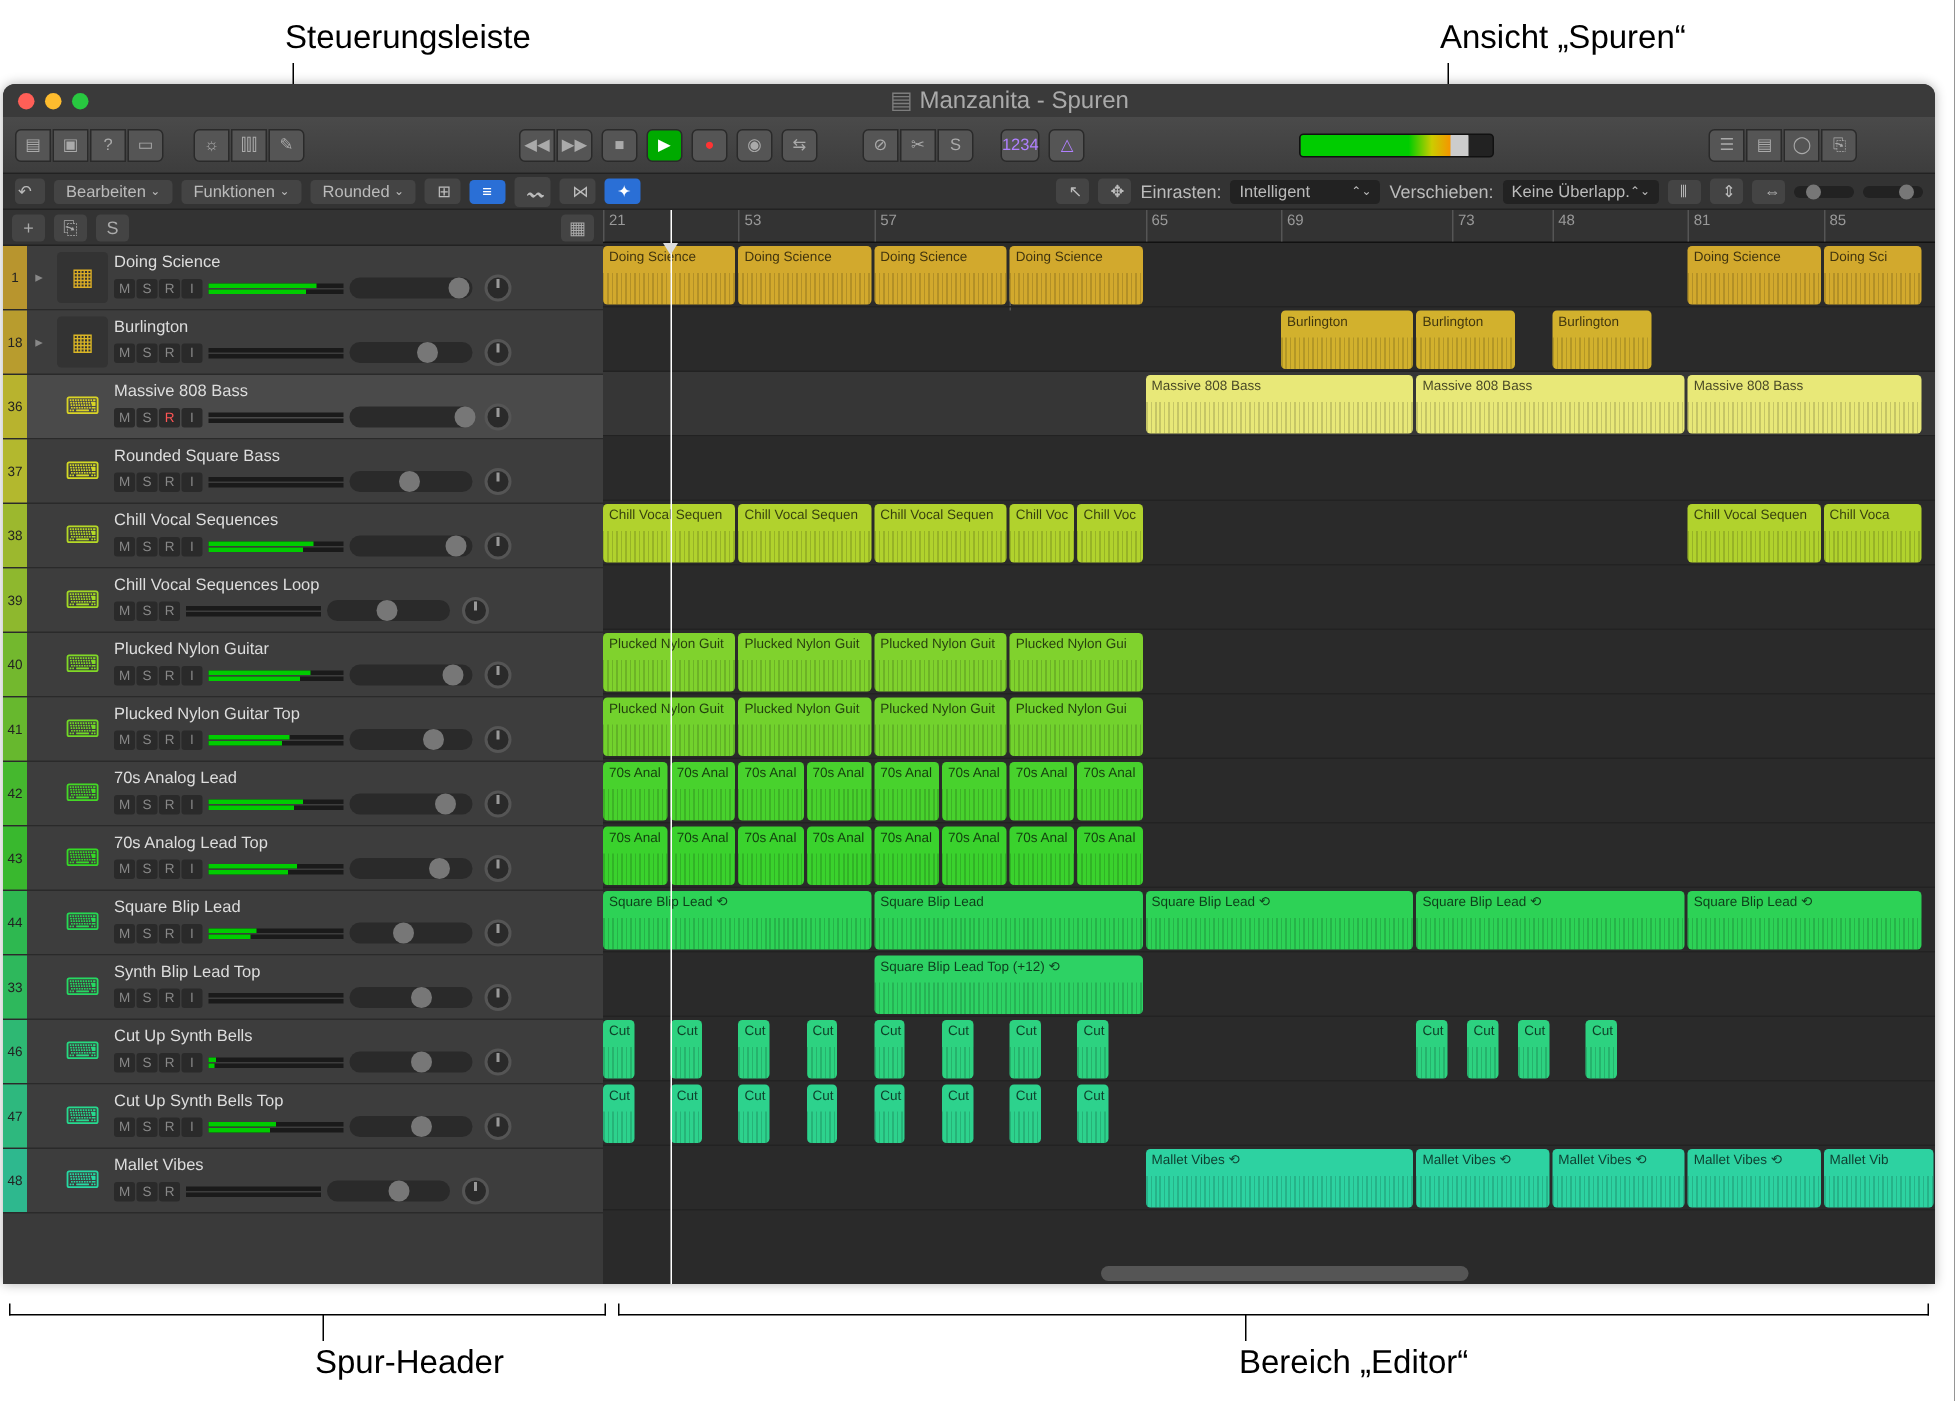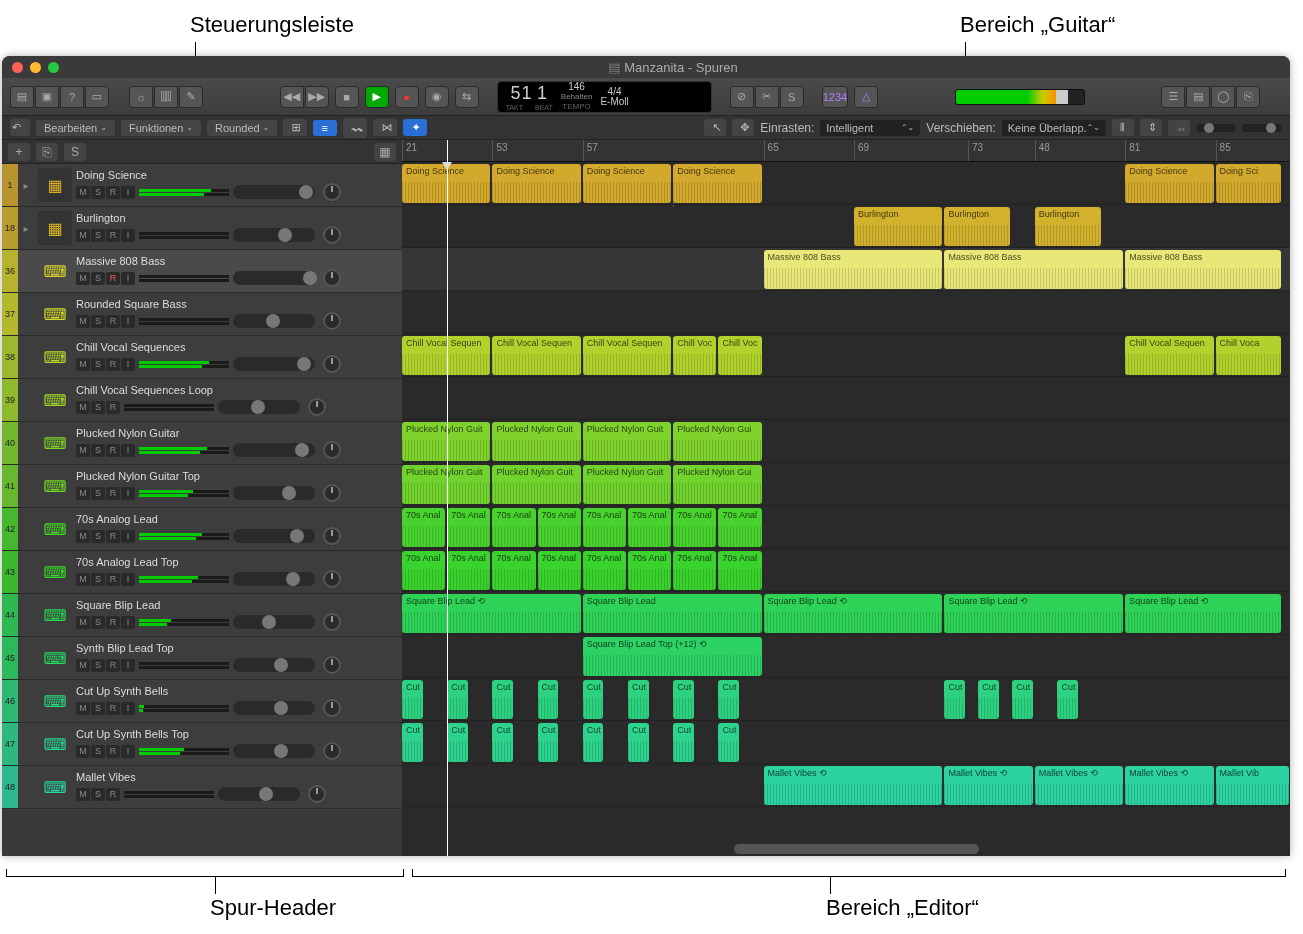--- a/index.html
+++ b/index.html
@@ -3,21 +3,21 @@
 <meta charset="utf-8">
 <style>
   * { margin:0; padding:0; box-sizing:border-box; font-family:-apple-system,Helvetica,Arial,sans-serif; }
   body { background:#fff; width:1303px; height:934px; position:relative; }
   .anno { position:absolute; font-size:22px; color:#000; }
   .anno-line { position:absolute; background:#000; }
   .app { position:absolute; left:2px; top:56px; width:1288px; height:800px; background:#444; border-radius:8px 8px 0 0; overflow:hidden; box-shadow:0 0 8px rgba(0,0,0,.3); }
   .titlebar { height:22px; background:#3a3a3a; display:flex; align-items:center; padding:0 10px; }
   .tl-btn { width:11px; height:11px; border-radius:50%; margin-right:7px; }
   .tl-red{background:#ff5f57}.tl-yel{background:#febc2e}.tl-grn{background:#28c840}
-  .titlebar-title { flex:1; text-align:center; color:#aaa; font-size:13px; }
+  .titlebar-title { flex:1; text-align:center; color:#aaa; font-size:16px; }
   .controlbar { height:38px; background:linear-gradient(#4a4a4a,#3d3d3d); display:flex; align-items:center; padding:0 8px; gap:6px; border-bottom:1px solid #222; }
   .cb-btn { min-width:24px; height:22px; background:#555; border:1px solid #2a2a2a; border-radius:4px; display:flex; align-items:center; justify-content:center; color:#aaa; font-size:11px; }
   .cb-btn.play{background:#0a0;color:#fff}
   .cb-btn.rec{color:#f33}
   .cb-group{display:flex;gap:1px}
   .cb-group .cb-btn{border-radius:0} .cb-group .cb-btn:first-child{border-radius:4px 0 0 4px}.cb-group .cb-btn:last-child{border-radius:0 4px 4px 0}
   .lcd { width:215px; height:32px; background:#000; border-radius:4px; display:flex; align-items:center; padding:0 8px; gap:8px; border:1px solid #333; }
   .lcd-main{color:#ccc;font-size:18px;font-weight:500;letter-spacing:1px}
   .lcd-col{display:flex;flex-direction:column;align-items:center;color:#888;font-size:8px;line-height:10px}
   .lcd-col .v{color:#ccc;font-size:10px}
@@ -66,21 +66,21 @@
   .anno-bracket{position:absolute;border-top:1px solid #000;height:8px}
   .anno-bracket::before,.anno-bracket::after{content:'';position:absolute;width:1px;height:8px;background:#000;top:-8px}
   .anno-bracket::before{left:0}.anno-bracket::after{right:0}
 </style>
 </head>
 <body>
 
 <div class="anno" style="left:190px;top:12px">Steuerungsleiste</div>
 <div class="anno-line" style="left:195px;top:42px;width:1px;height:52px"></div>
 
-<div class="anno" style="left:960px;top:12px">Bereich „Guitar“</div>
+<div class="anno" style="left:960px;top:12px">Ansicht „Spuren“</div>
 <div class="anno-line" style="left:965px;top:42px;width:1px;height:175px"></div>
 
 <div class="anno" style="left:210px;top:895px">Spur-Header</div>
 <div class="anno-bracket" style="left:6px;top:876px;width:398px"></div>
 <div class="anno-line" style="left:215px;top:876px;width:1px;height:18px"></div>
 
 <div class="anno" style="left:826px;top:895px">Bereich „Editor“</div>
 <div class="anno-bracket" style="left:412px;top:876px;width:874px"></div>
 <div class="anno-line" style="left:830px;top:876px;width:1px;height:18px"></div>
 
@@ -110,38 +110,20 @@
     <div class="cb-group">
       <div class="cb-btn">◀◀</div>
       <div class="cb-btn">▶▶</div>
     </div>
     <div class="cb-btn">■</div>
     <div class="cb-btn play">▶</div>
     <div class="cb-btn rec">●</div>
     <div class="cb-btn">◉</div>
     <div class="cb-btn">⇆</div>
     <div style="width:6px"></div>
-    <div class="lcd">
-      <div style="display:flex;flex-direction:column;align-items:center">
-        <div><span class="lcd-main">51</span> <span class="lcd-main">1</span></div>
-        <div style="display:flex;gap:12px;font-size:7px;color:#666">
-            <span>TAKT</span>
-            <span>BEAT</span>
-          </div>
-      </div>
-      <div class="lcd-col">
-          <span class="v">146</span>
-          <span>Behalten</span>
-          <span style="color:#666">TEMPO</span>
-        </div>
-      <div class="lcd-col">
-          <span class="v">4/4</span>
-          <span class="v">E-Moll</span>
-        </div>
-    </div>
     <div style="width:6px"></div>
     <div class="cb-group">
       <div class="cb-btn">⊘</div>
       <div class="cb-btn">✂</div>
       <div class="cb-btn">S</div>
     </div>
     <div style="width:6px"></div>
     <div class="cb-btn purple">1234</div>
     <div class="cb-btn purple">△</div>
     <div style="flex:.3"></div>
@@ -513,21 +495,21 @@
                   </div>
                 </div>
                 <div class="tr-slider">
                   <div class="tr-slider-knob" style="left:35%"></div>
                 </div>
                 <div class="tr-pan"></div>
               </div>
             </div>
           </div>
           <div class="track-row">
-            <div class="tr-num" style="background:hsl(140,60%,45%)">45</div>
+            <div class="tr-num" style="background:hsl(140,60%,45%)">33</div>
             <div class="tr-exp"></div>
             <div class="tr-icon" style="background:transparent;color:hsl(140,70%,50%)">⌨</div>
             <div class="tr-body">
               <div class="tr-name">Synth Blip Lead Top</div>
               <div class="tr-ctrls">
                 <div class="msri">
                   <span>M</span>
                   <span>S</span>
                   <span class="">R</span>
                   <span>I</span>

